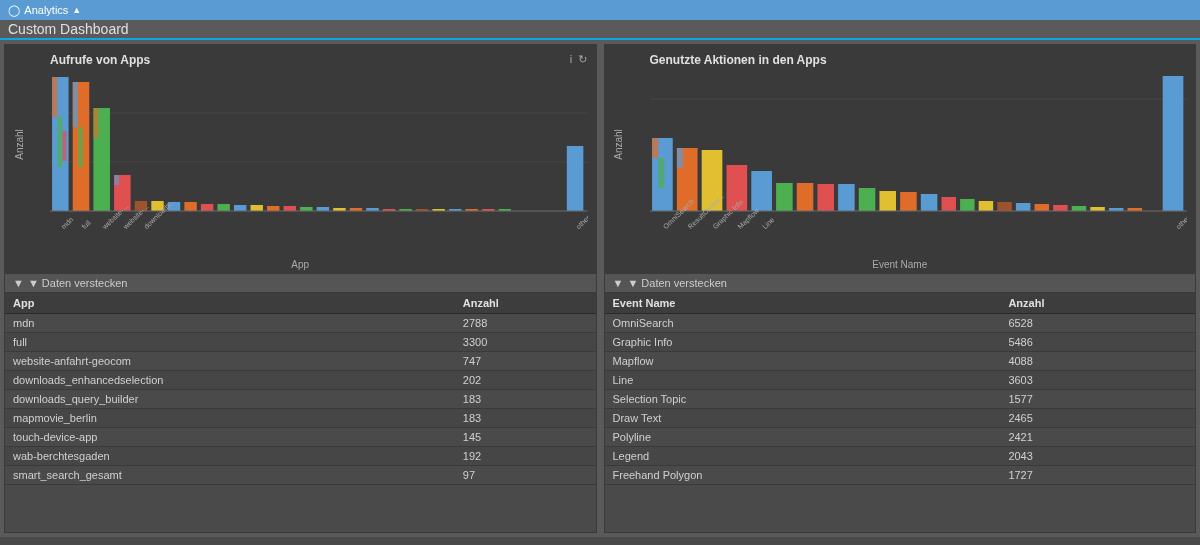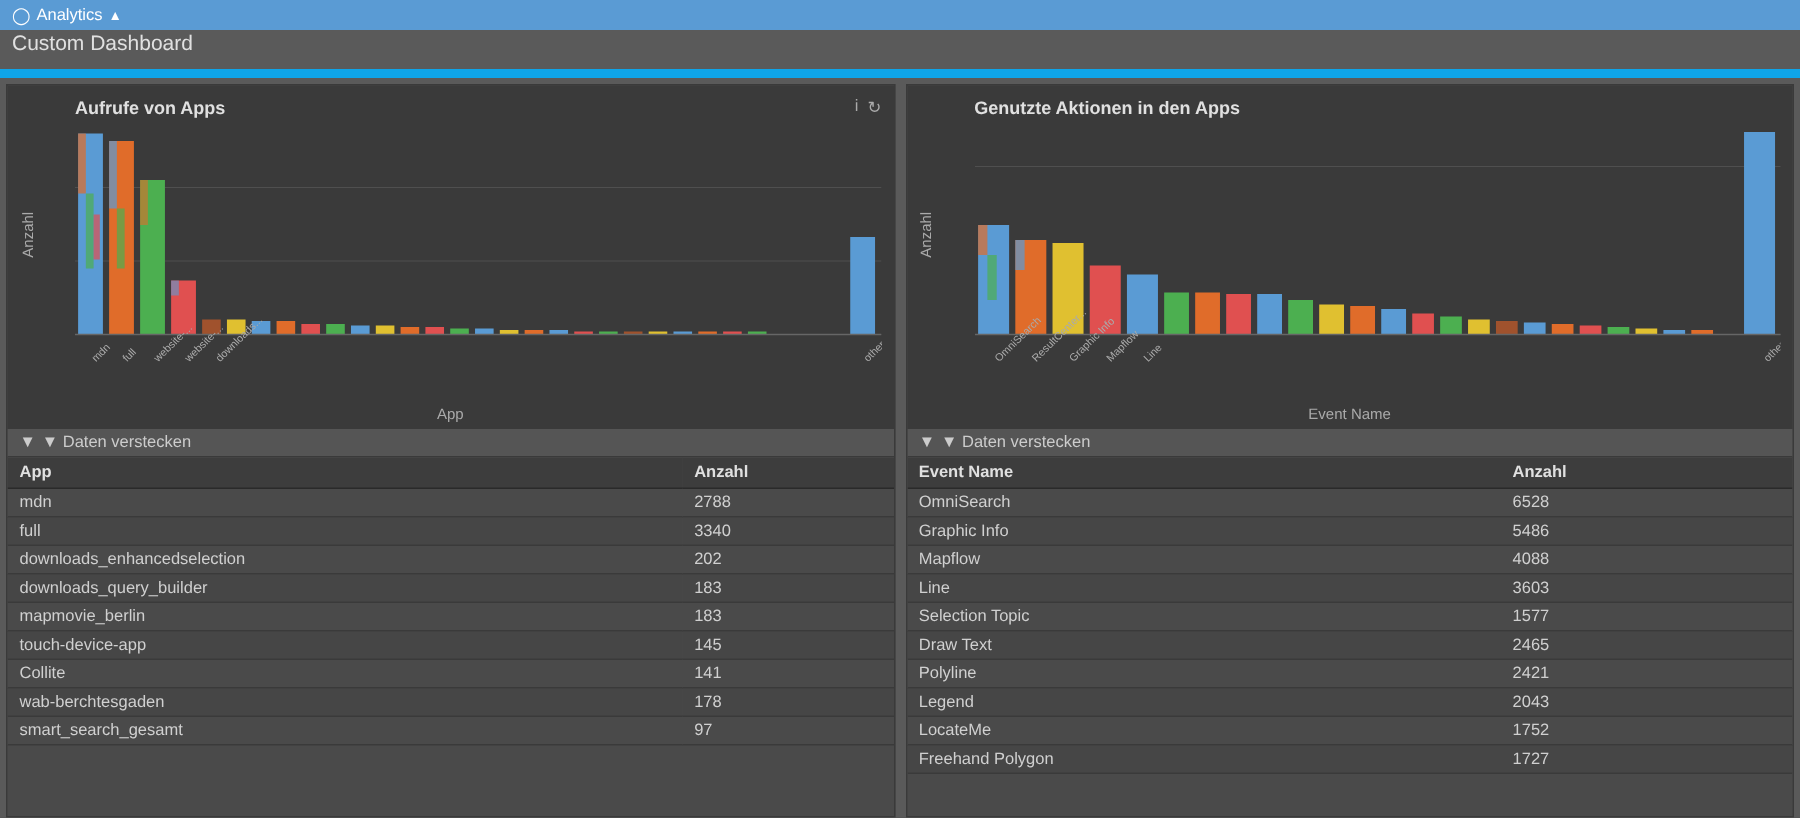--- a/index.html
+++ b/index.html
@@ -26,25 +26,25 @@
       display: flex;
       align-items: center;
       gap: 4px;
     }
     #topbar .arrow-down {
       font-size: 9px;
     }
     
     #page-title-bar {
       background: #5a5a5a;
-      height: 32px;
-      display: flex;
-      align-items: flex-start;
+      height: 20px;
+      display: flex;
+      align-items: center;
       padding: 0 8px;
-      border-bottom: 6px solid #0ea5e9;
+      border-bottom: 2px solid #0ea5e9;
     }
     #page-title-bar h1 {
       font-size: 14px;
       font-weight: normal;
       color: #e0e0e0;
     }
     
     #main {
       background: #5a5a5a;
       display: flex;
@@ -275,45 +275,45 @@
               <th>Anzahl</th>
             </tr>
           </thead>
           <tbody id="left-table-body">
           <tr>
                 <td>mdn</td>
                 <td>2788</td>
               </tr>
               <tr>
                 <td>full</td>
-                <td>3340</td>
+                <td>3300</td>
+              </tr>
+              <tr>
+                <td>website-anfahrt-geocom</td>
+                <td>747</td>
               </tr>
               <tr>
                 <td>downloads_enhancedselection</td>
                 <td>202</td>
               </tr>
               <tr>
                 <td>downloads_query_builder</td>
                 <td>183</td>
               </tr>
               <tr>
                 <td>mapmovie_berlin</td>
                 <td>183</td>
               </tr>
               <tr>
                 <td>touch-device-app</td>
                 <td>145</td>
               </tr>
               <tr>
-                <td>Collite</td>
-                <td>141</td>
-              </tr>
-              <tr>
                 <td>wab-berchtesgaden</td>
-                <td>178</td>
+                <td>192</td>
               </tr>
               <tr>
                 <td>smart_search_gesamt</td>
                 <td>97</td>
               </tr>
             </tbody>
         </table>
       </div>
     </div>
   </div>
@@ -428,24 +428,20 @@
               </tr>
               <tr>
                 <td>Polyline</td>
                 <td>2421</td>
               </tr>
               <tr>
                 <td>Legend</td>
                 <td>2043</td>
               </tr>
               <tr>
-                <td>LocateMe</td>
-                <td>1752</td>
-              </tr>
-              <tr>
                 <td>Freehand Polygon</td>
                 <td>1727</td>
               </tr>
             </tbody>
         </table>
       </div>
     </div>
   </div>
 
 </div>

